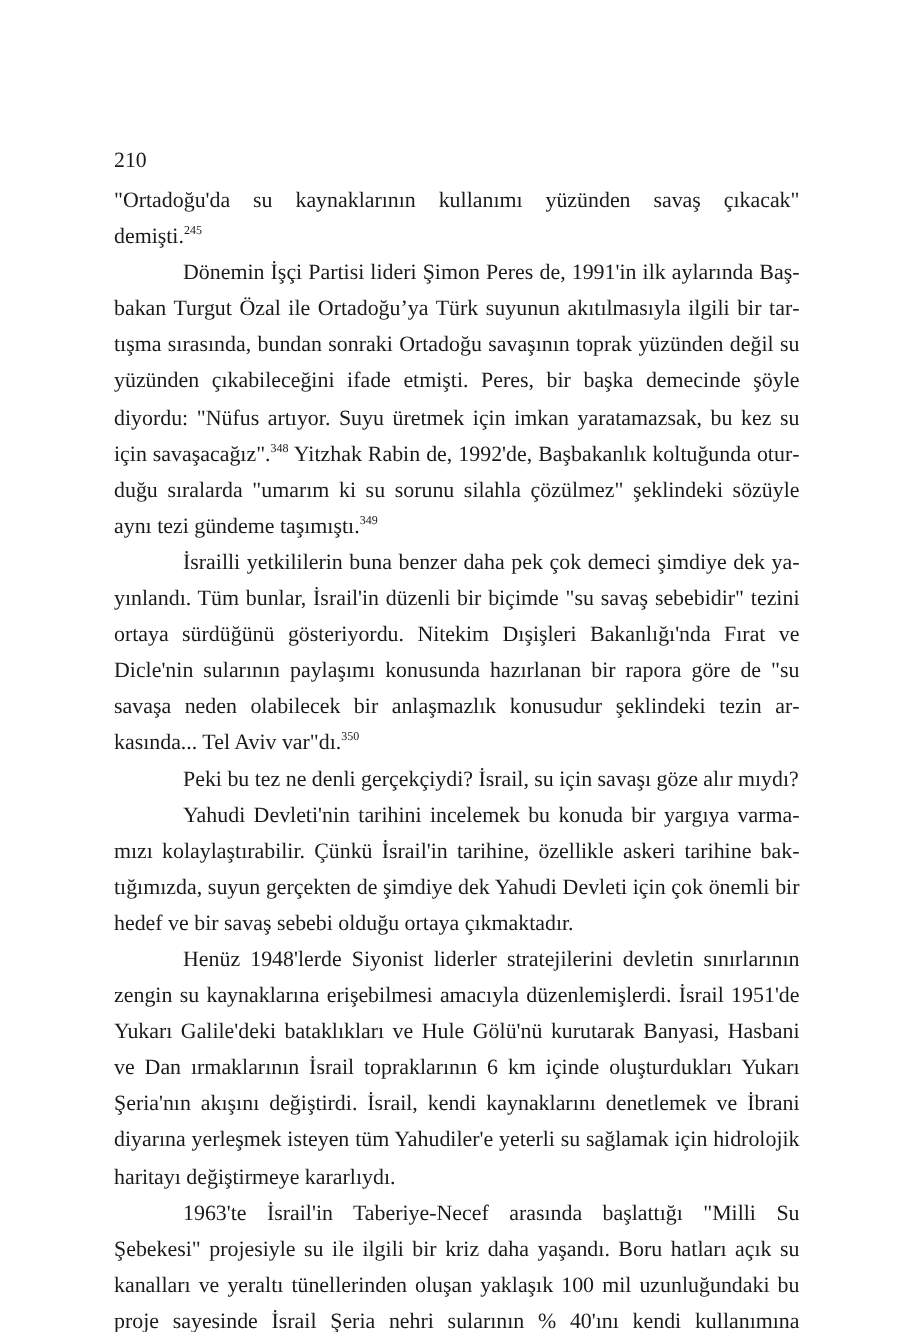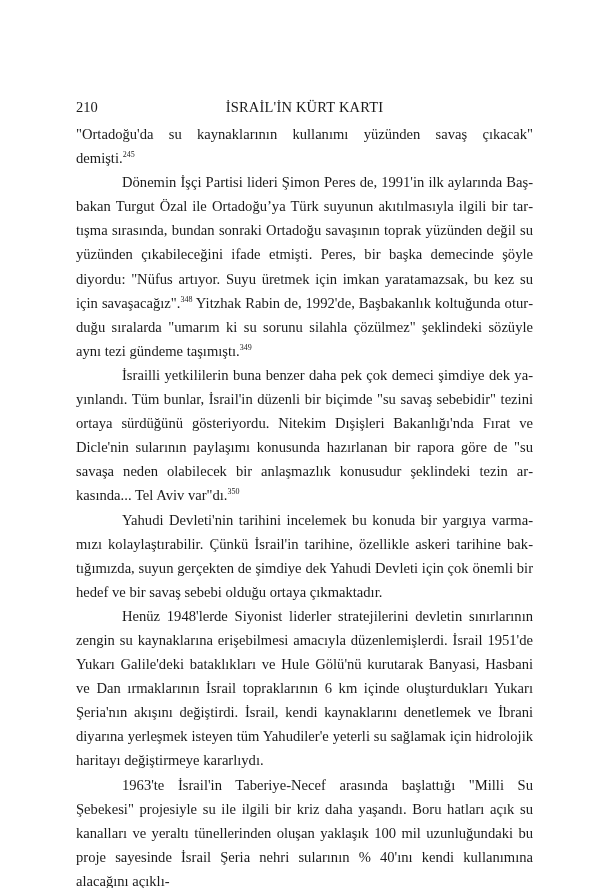--- a/index.html
+++ b/index.html
@@ -25,23 +25,23 @@
   .body p.indent { text-indent: 46px; }
   .body p.first { word-spacing: 6px; }
   sup { font-size: 8px; vertical-align: super; line-height: 0; }
 </style>
 </head>
 <body>
 
 <div class="page">
   <div class="running-head">
     <span class="page-number">210</span>
-    <span class="running-title">İSRAİL'İN KÜRT KARTI</span>
   </div>
   <div class="body" id="body">
       <p class="first"><span>"Ortadoğu'da su kaynaklarının kullanımı yüzünden savaş çıkacak" demişti.</span><sup>245</sup></p>
       <p class="indent"><span>Dönemin İşçi Partisi lideri Şimon Peres de, 1991'in ilk aylarında Baş­bakan Turgut Özal ile Ortadoğu’ya Türk suyunun akıtılmasıyla ilgili bir tar­tışma sırasında, bundan sonraki Ortadoğu savaşının toprak yüzünden değil su yüzünden çıkabileceğini ifade etmişti. Peres, bir başka demecinde şöyle diyordu: "Nüfus artıyor. Suyu üretmek için imkan yaratamazsak, bu kez su için savaşacağız".</span><sup>348</sup><span> Yitzhak Rabin de, 1992'de, Başbakanlık koltuğunda otur­duğu sıralarda "umarım ki su sorunu silahla çözülmez" şeklindeki sözüyle aynı tezi gündeme taşımıştı.</span><sup>349</sup></p>
       <p class="indent"><span>İsrailli yetkililerin buna benzer daha pek çok demeci şimdiye dek ya­yınlandı. Tüm bunlar, İsrail'in düzenli bir biçimde "su savaş sebebidir" tezini ortaya sürdüğünü gösteriyordu. Nitekim Dışişleri Bakanlığı'nda Fırat ve Dicle'nin sularının paylaşımı konusunda hazırlanan bir rapora göre de "su savaşa neden olabilecek bir anlaşmazlık konusudur şeklindeki tezin ar­kasında... Tel Aviv var"dı.</span><sup>350</sup></p>
+      <p class="indent"><span>Peki bu tez ne denli gerçekçiydi? İsrail, su için savaşı göze alır mıydı?</span></p>
       <p class="indent"><span>Yahudi Devleti'nin tarihini incelemek bu konuda bir yargıya varma­mızı kolaylaştırabilir. Çünkü İsrail'in tarihine, özellikle askeri tarihine bak­tığımızda, suyun gerçekten de şimdiye dek Yahudi Devleti için çok önemli bir hedef ve bir savaş sebebi olduğu ortaya çıkmaktadır.</span></p>
       <p class="indent"><span>Henüz 1948'lerde Siyonist liderler stratejilerini devletin sınırlarının zengin su kaynaklarına erişebilmesi amacıyla düzenlemişlerdi. İsrail 1951'de Yukarı Galile'deki bataklıkları ve Hule Gölü'nü kurutarak Banyasi, Hasbani ve Dan ırmaklarının İsrail topraklarının 6 km içinde oluşturdukları Yukarı Şeria'nın akışını değiştirdi. İsrail, kendi kaynaklarını denetlemek ve İbrani diyarına yerleşmek isteyen tüm Yahudiler'e yeterli su sağlamak için hidrolo­jik haritayı değiştirmeye kararlıydı.</span></p>
       <p class="indent"><span>1963'te İsrail'in Taberiye-Necef arasında başlattığı "Milli Su Şebekesi" projesiyle su ile ilgili bir kriz daha yaşandı. Boru hatları açık su kanalları ve yeraltı tünellerinden oluşan yaklaşık 100 mil uzunluğundaki bu proje saye­sinde İsrail Şeria nehri sularının % 40'ını kendi kullanımına alacağını açıklı-</span></p>
     </div>
 </div>
 
 </body></html>

